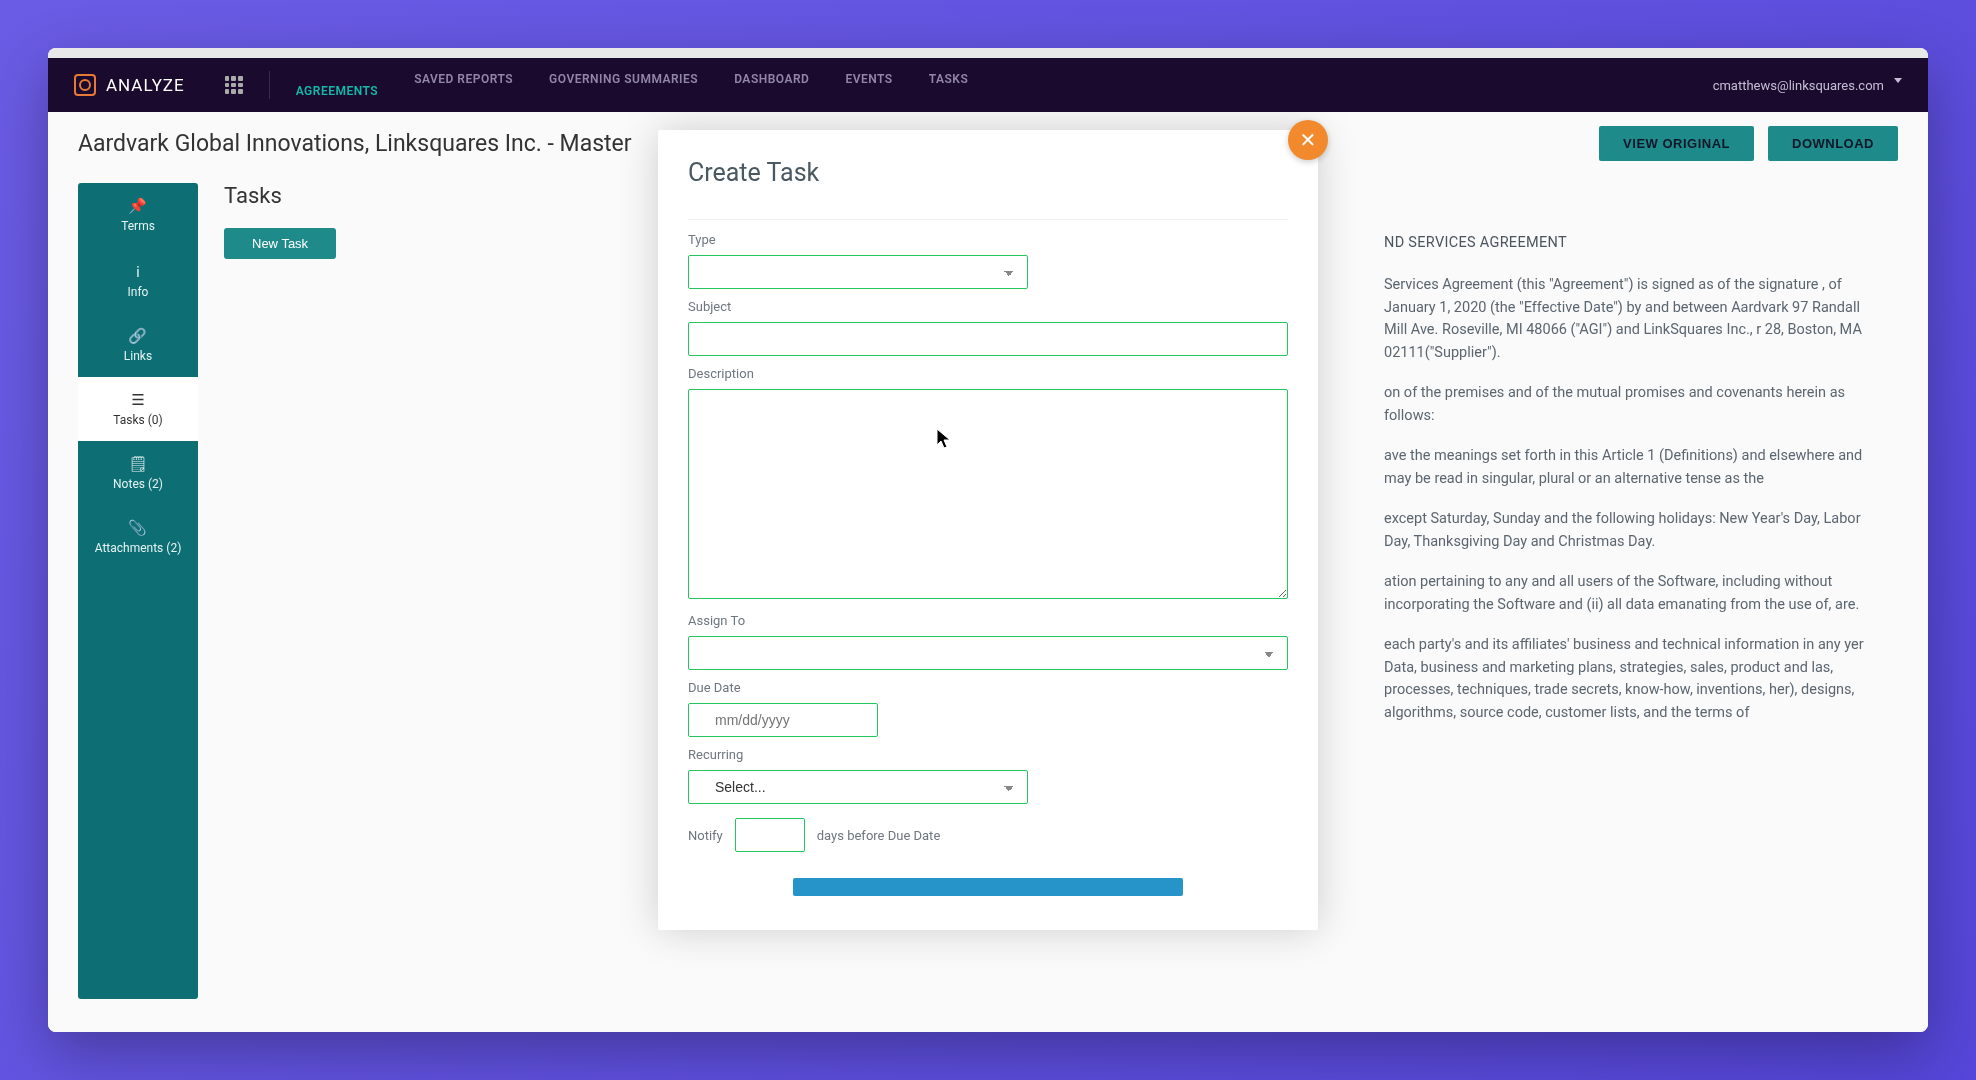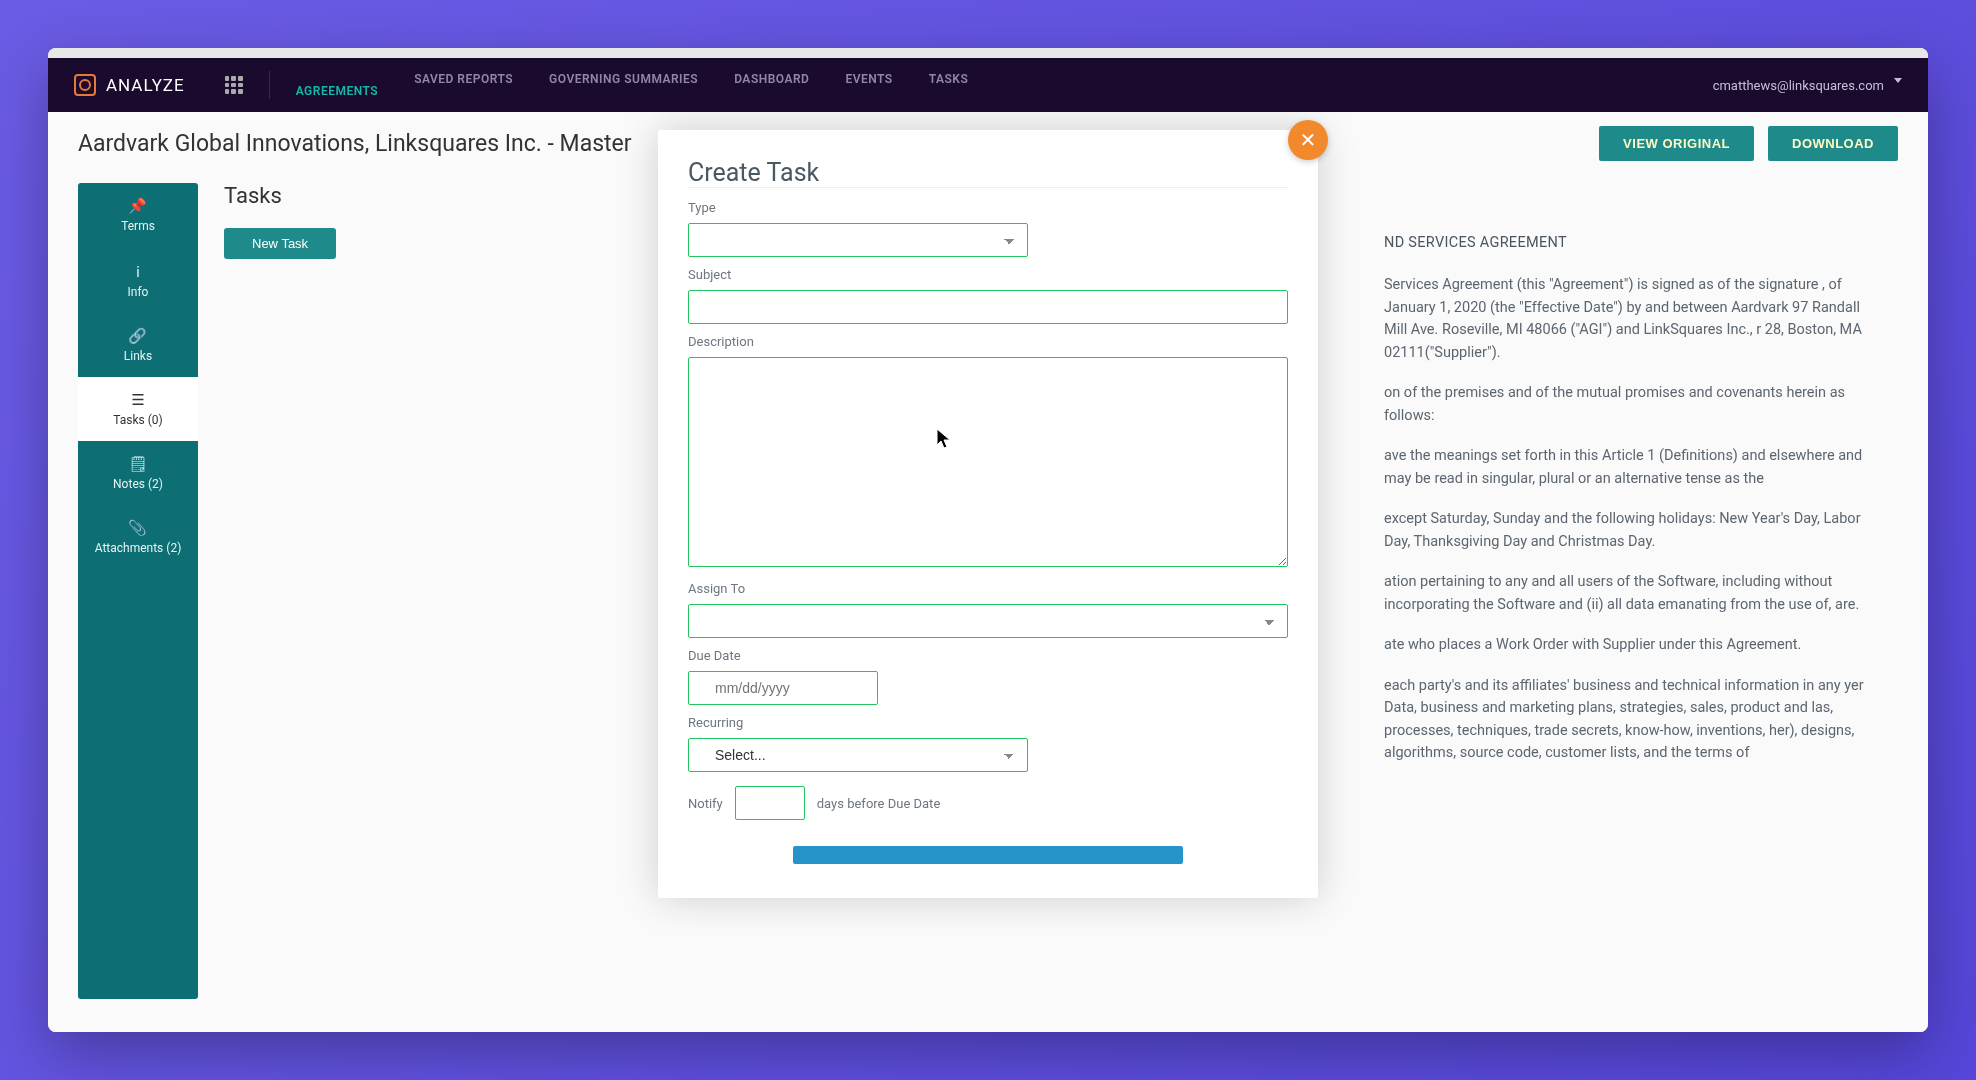--- a/index.html
+++ b/index.html
@@ -63,21 +63,21 @@
     background:#fafafa;
     position:relative;
     overflow:hidden;
   }
   .page-header {
     display:flex; align-items:center; padding: 14px 30px 0 30px;
   }
   .page-title { font-size:23px; color:#333; font-weight:400; }
   .hdr-actions { margin-left:auto; display:flex; gap:14px; }
   .btn-teal {
-    background:#1f8a8a; color:#fef9c3; border:none; padding:10px 24px;
+    background:#1f8a8a; color:#0f172a; border:none; padding:10px 24px;
     font-size:13px; font-weight:600; letter-spacing:0.5px; cursor:pointer;
     border-radius:2px;
   }
 
   .body-row { display:flex; padding: 22px 30px; gap:26px; height:calc(100% - 60px); }
   .sidebar {
     width:120px;
     display:flex; flex-direction:column;
     border-radius:3px;
     overflow:hidden;
@@ -123,21 +123,21 @@
     top:-10px; right:-10px;
     width:40px; height:40px;
     border-radius:50%;
     background:#f28a2d;
     color:#fff;
     display:flex; align-items:center; justify-content:center;
     font-size:20px;
     cursor:pointer;
     box-shadow:0 2px 6px rgba(0,0,0,0.2);
   }
-  .modal-title { font-size:25px; color:#4a5862; font-weight:400; padding-bottom:0; border-bottom:1px solid #eee; margin-bottom:12px;}
+  .modal-title { font-size:25px; color:#4a5862; font-weight:400; padding-bottom:32px; border-bottom:1px solid #eee; margin-bottom:12px;}
   .form-label { font-size:13px; color:#6e7680; margin:10px 0 8px; display:block;}
   .form-input, .form-select, .form-textarea, .form-date {
     width:100%; border:1px solid #22c55e; border-radius:2px;
     padding:8px 26px; font-size:14px; background:#fff; color:#333;
   }
   .form-select.small, .form-date { width:340px; }
   .form-select { appearance:none; background-image: linear-gradient(45deg, transparent 50%, #888 50%), linear-gradient(135deg, #888 50%, transparent 50%); background-position: calc(100% - 18px) 15px, calc(100% - 13px) 15px; background-size:5px 5px; background-repeat:no-repeat; padding-right:30px;}
   .form-textarea { height:210px; resize:both; }
   .form-date { width:190px; }
   .notify-row { display:flex; align-items:center; gap:12px; margin-top:14px;}
@@ -253,21 +253,20 @@
       </div>
     </div>
 
     <div class="doc-preview">
       <div class="doc-head">ND SERVICES AGREEMENT</div>
       <p>Services Agreement (this "Agreement") is signed as of the signature , of January 1, 2020 (the "Effective Date") by and between Aardvark 97 Randall Mill Ave. Roseville, MI 48066 ("AGI") and LinkSquares Inc., r 28, Boston, MA 02111("Supplier").</p>
       <p>on of the premises and of the mutual promises and covenants herein as follows:</p>
       <p>ave the meanings set forth in this Article 1 (Definitions) and elsewhere and may be read in singular, plural or an alternative tense as the</p>
       <p>except Saturday, Sunday and the following holidays: New Year's Day, Labor Day, Thanksgiving Day and Christmas Day.</p>
       <p>ation pertaining to any and all users of the Software, including without incorporating the Software and (ii) all data emanating from the use of, are.</p>
-      <p>ate who places a Work Order with Supplier under this Agreement.</p>
       <p>each party's and its affiliates' business and technical information in any yer Data, business and marketing plans, strategies, sales, product and las, processes, techniques, trade secrets, know-how, inventions, her), designs, algorithms, source code, customer lists, and the terms of</p>
     </div>
 
     <div class="modal">
       <div class="modal-close">✕</div>
       <div class="modal-title">Create Task</div>
 
       <label class="form-label">Type</label>
       <select class="form-select small"><option></option></select>
 

